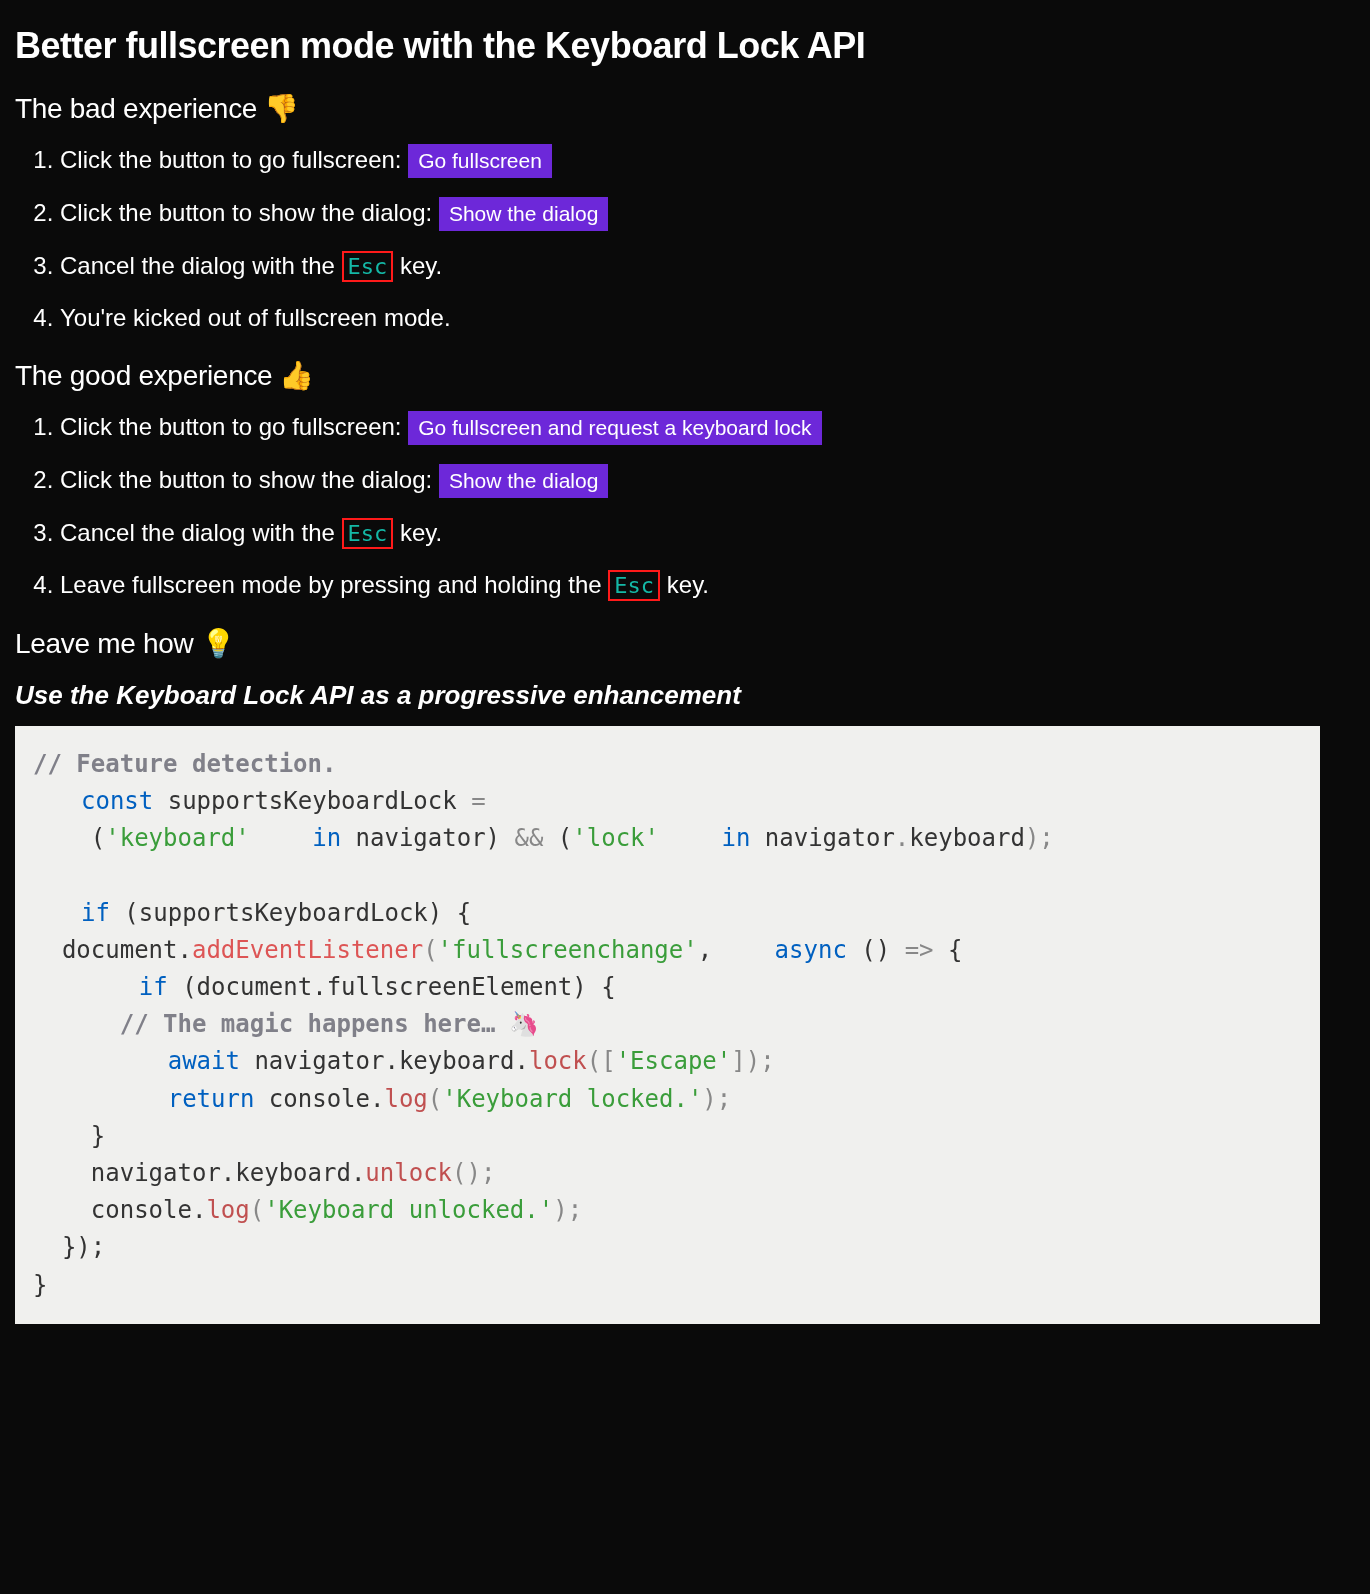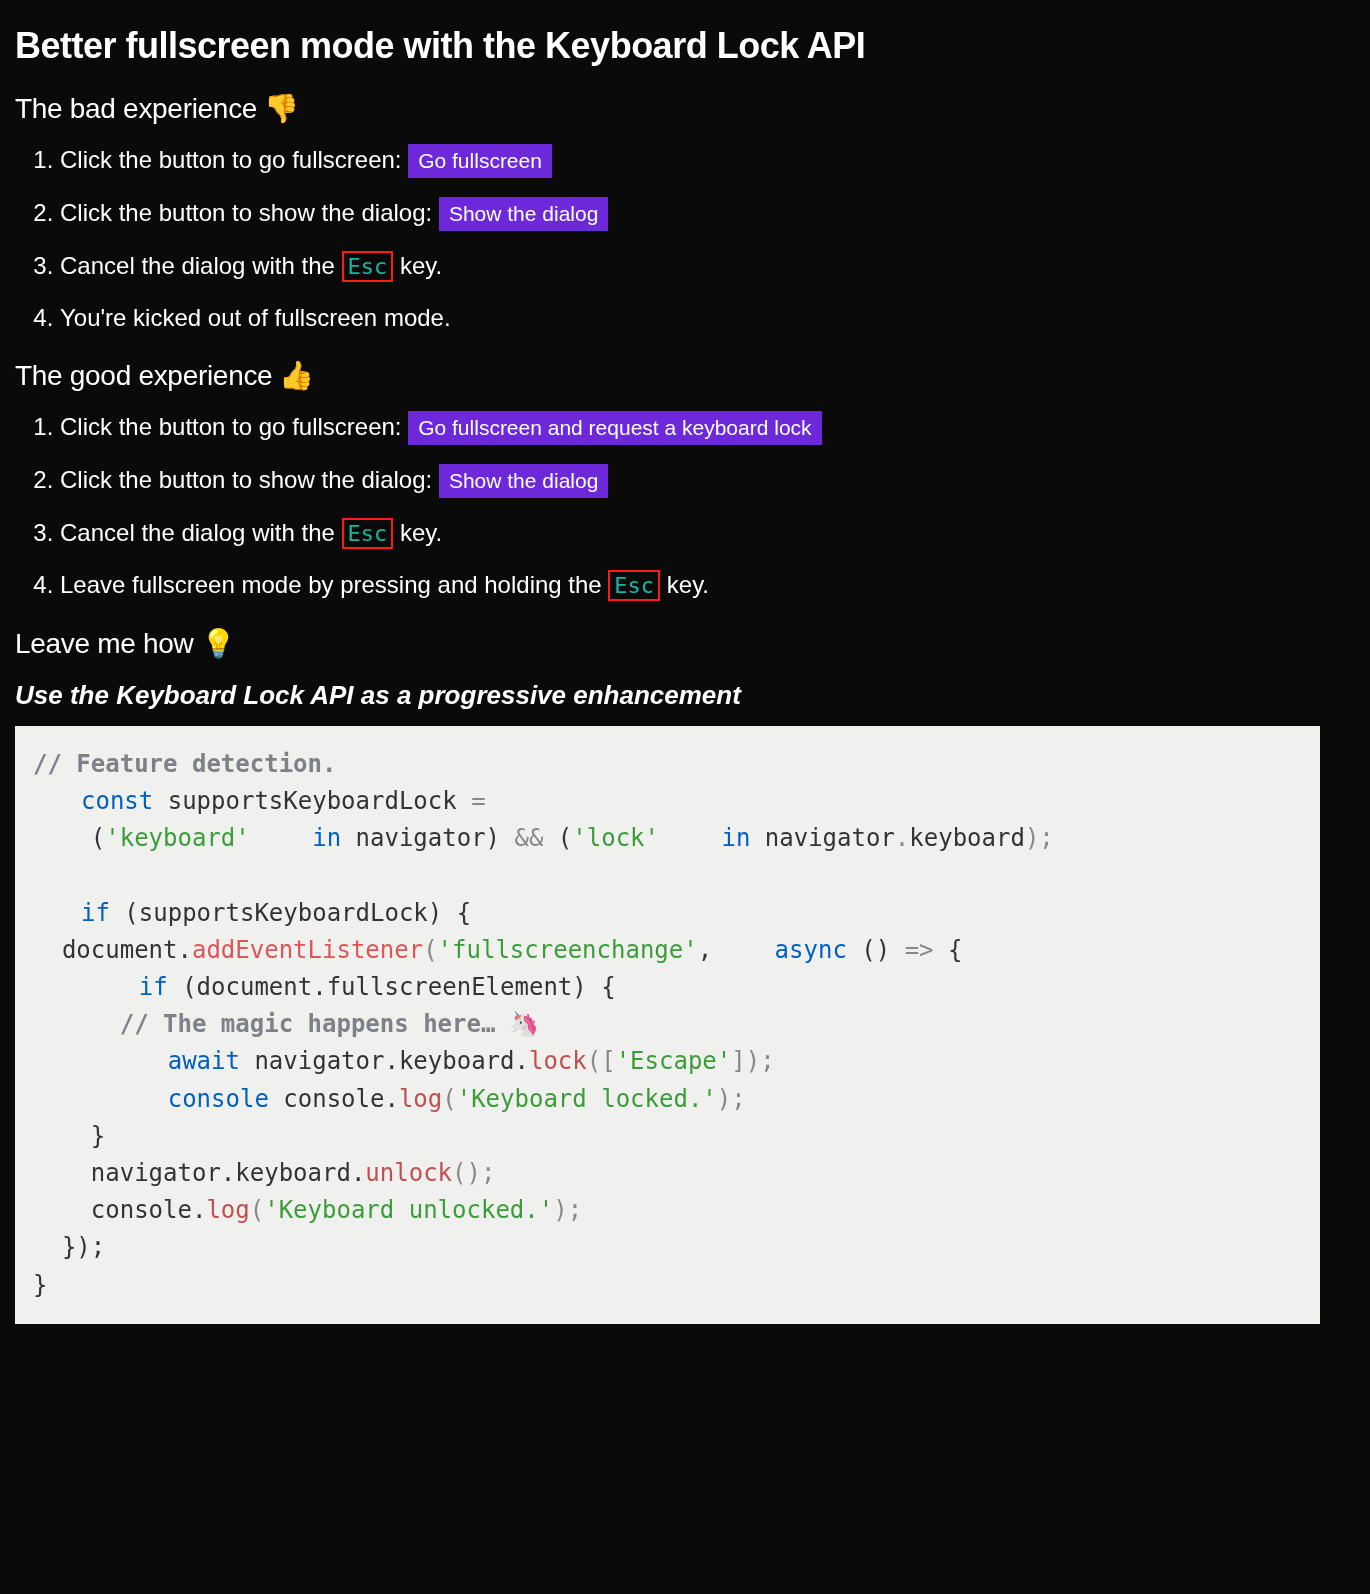--- a/index.html
+++ b/index.html
@@ -119,18 +119,18 @@
 
 <pre class="code"><span class="tok-comment">// Feature detection.</span>
 <span class="tok-keyword">const</span><span> supportsKeyboardLock </span><span class="tok-punct">=</span>
 <span>    (</span><span class="tok-string">'keyboard'</span><span class="tok-keyword"> in </span><span>navigator</span><span>) </span><span class="tok-punct">&amp;&amp;</span><span> (</span><span class="tok-string">'lock'</span><span class="tok-keyword"> in </span><span>navigator</span><span class="tok-punct">.</span><span>keyboard</span><span class="tok-punct">);</span>
 
 <span class="tok-keyword">if</span><span> (supportsKeyboardLock) {</span>
 <span>  document.</span><span class="tok-method">addEventListener</span><span class="tok-punct">(</span><span class="tok-string">'fullscreenchange'</span><span>, </span><span class="tok-keyword">async</span><span> () </span><span class="tok-punct">=&gt;</span><span> {</span>
 <span>    </span><span class="tok-keyword">if</span><span> (document.fullscreenElement) {</span>
 <span>      </span><span class="tok-comment">// The magic happens here… 🦄</span>
 <span>      </span><span class="tok-keyword">await</span><span> navigator.keyboard.</span><span class="tok-method2">lock</span><span class="tok-punct">([</span><span class="tok-string">'Escape'</span><span class="tok-punct">]);</span>
-<span>      </span><span class="tok-keyword">console</span><span> console.</span><span class="tok-method2">log</span><span class="tok-punct">(</span><span class="tok-string">'Keyboard locked.'</span><span class="tok-punct">);</span>
+<span>      </span><span class="tok-keyword">return</span><span> console.</span><span class="tok-method2">log</span><span class="tok-punct">(</span><span class="tok-string">'Keyboard locked.'</span><span class="tok-punct">);</span>
 <span>    }</span>
 <span>    navigator.keyboard.</span><span class="tok-method2">unlock</span><span class="tok-punct">();</span>
 <span>    console.</span><span class="tok-method2">log</span><span class="tok-punct">(</span><span class="tok-string">'Keyboard unlocked.'</span><span class="tok-punct">);</span>
 <span>  });</span>
 <span>}</span></pre>
 
 </body></html>

